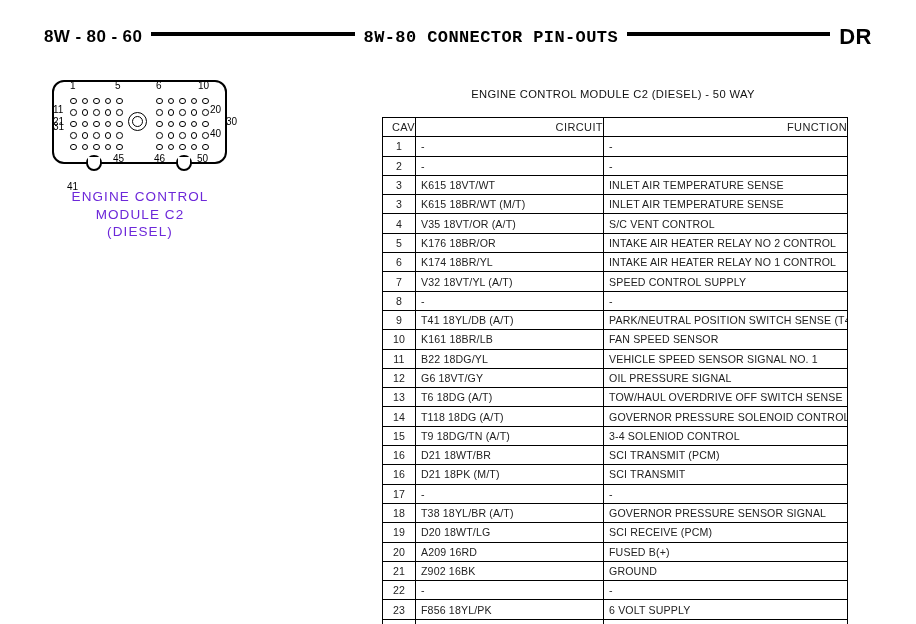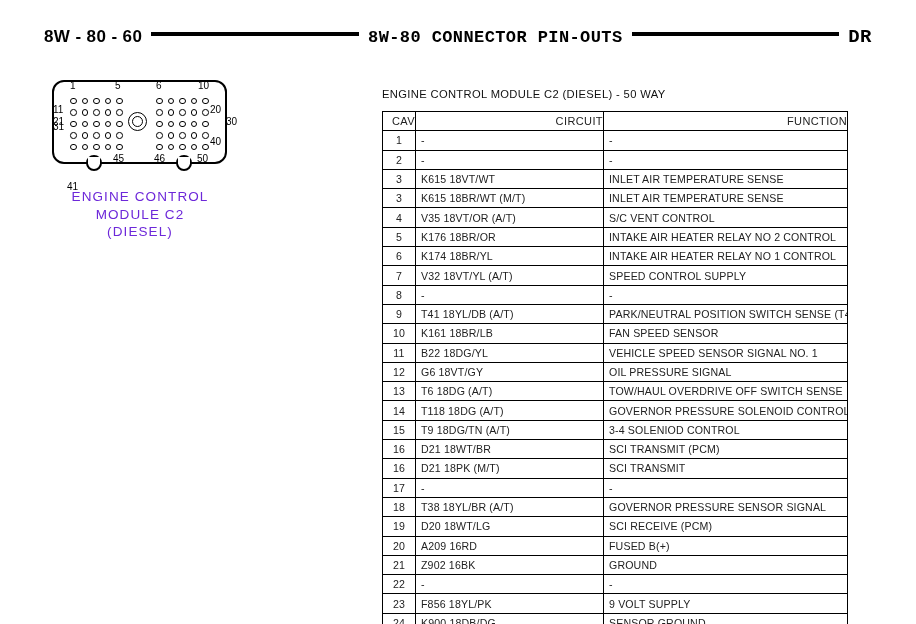--- a/index.html
+++ b/index.html
@@ -32,21 +32,21 @@
   .hdr-text {
     font-weight: bold;
     font-size: 17.5px;
     letter-spacing: 0.4px;
     white-space: nowrap;
     color: #000;
     margin-top: 8px;
   }
   #hdr-left { font-size: 17px; }
   #hdr-center { font-size: 17px; font-family: Liberation Mono, monospace; }
-  #hdr-right { font-size: 19px; letter-spacing: 0.5px; font-family: Liberation Mono, monospace; }
+  #hdr-right { font-size: 22px; letter-spacing: 0.5px; }
   .hdr-rule {
     flex: 1 1 auto;
     height: 3.5px;
     background: #000;
     margin: 0 9px;
     position: relative;
     top: 1px;
   }
 
   
@@ -149,25 +149,25 @@
   }
 
   
   #pinout-table-block {
     position: absolute;
     left: 382px;
     top: 88px;
     width: 462px;
   }
   #table-title {
-    text-align: left;
+    text-align: center;
     font-size: 11.2px;
     letter-spacing: 0.35px;
     color: #111;
-    margin-bottom: 11px;
+    margin-bottom: 17px;
     white-space: nowrap;
   }
   table#pinout-table {
     border-collapse: collapse;
     width: 462px;
     table-layout: fixed;
     background: #fff;
   }
   #pinout-table th,
   #pinout-table td {
@@ -210,21 +210,21 @@
     <span class="pin-label" style="left:61px;  top:-1px;">5</span>
     <span class="pin-label" style="left:102px; top:-1px;">6</span>
     <span class="pin-label" style="left:144px; top:-1px;">10</span>
 
     <span class="pin-label" style="left:-1px;  top:23px;">11</span>
     <span class="pin-label" style="left:-1px;  top:35px;">21</span>
     <span class="pin-label" style="left:-1px;  top:40px;">31</span>
 
     <span class="pin-label" style="left:156px; top:23px;">20</span>
     <span class="pin-label" style="left:172px; top:35px;">30</span>
-    <span class="pin-label" style="left:156px; top:55px;">40</span>
+    <span class="pin-label" style="left:156px; top:47px;">40</span>
 
     <span class="pin-label" style="left:13px;  top:72px;margin-top:28px;">41</span>
     <span class="pin-label" style="left:59px;  top:72px;">45</span>
     <span class="pin-label" style="left:100px; top:72px;">46</span>
     <span class="pin-label" style="left:143px; top:72px;">50</span>
 
     <div class="pin-bank" id="pin-bank-left">
       <span class="pin"></span>
       <span class="pin"></span>
       <span class="pin"></span>
@@ -422,21 +422,21 @@
           <td class="col-func">GROUND</td>
         </tr>
         <tr>
           <td class="col-cav">22</td>
           <td class="col-circ">-</td>
           <td class="col-func">-</td>
         </tr>
         <tr>
           <td class="col-cav">23</td>
           <td class="col-circ">F856 18YL/PK</td>
-          <td class="col-func">9 VOLT SUPPLY</td>
+          <td class="col-func">6 VOLT SUPPLY</td>
         </tr>
         <tr>
           <td class="col-cav">24</td>
           <td class="col-circ">K900 18DB/DG</td>
           <td class="col-func">SENSOR GROUND</td>
         </tr>
       </tbody>
   </table>
 </div>
 

